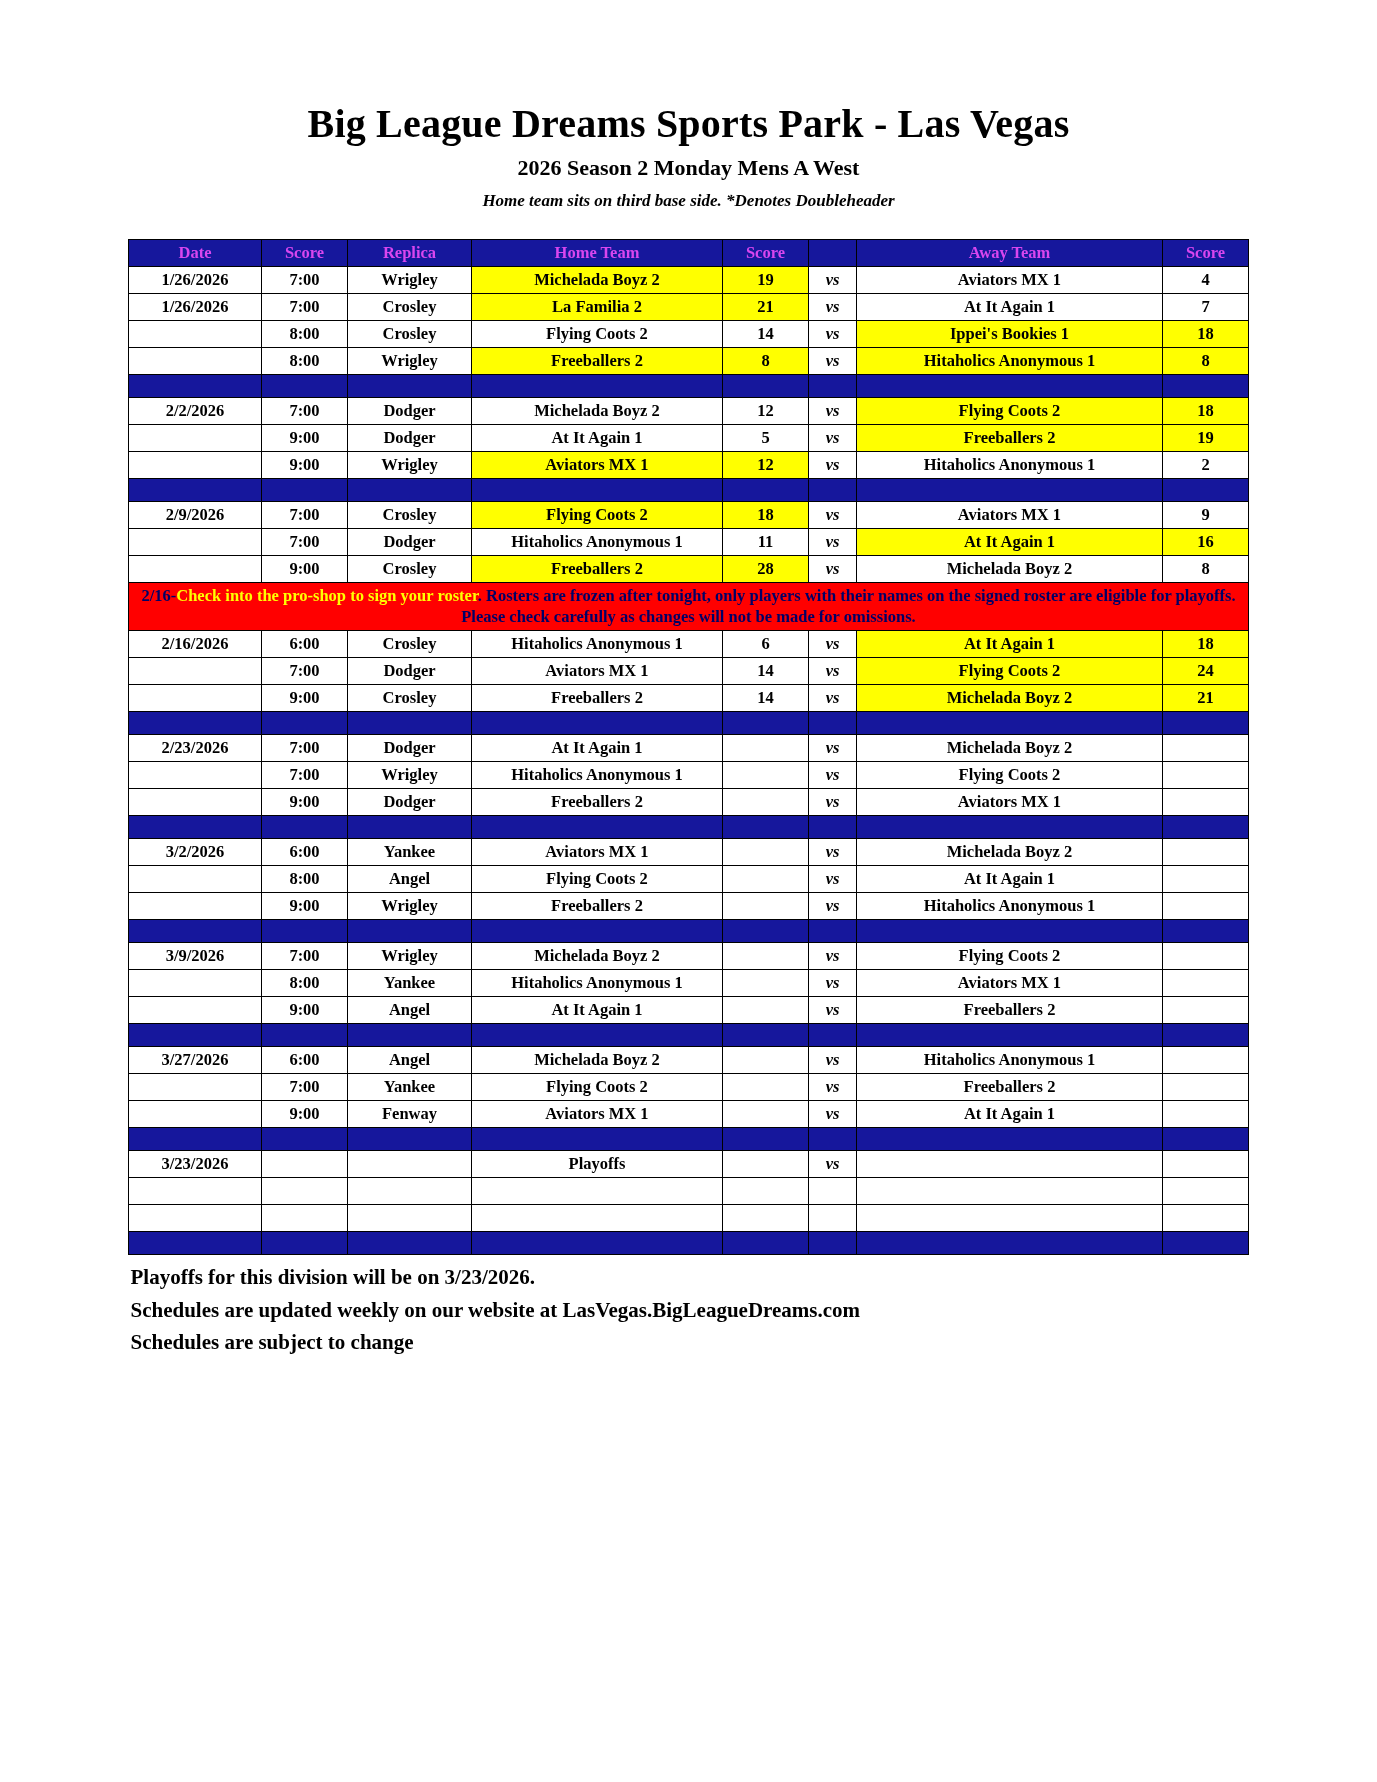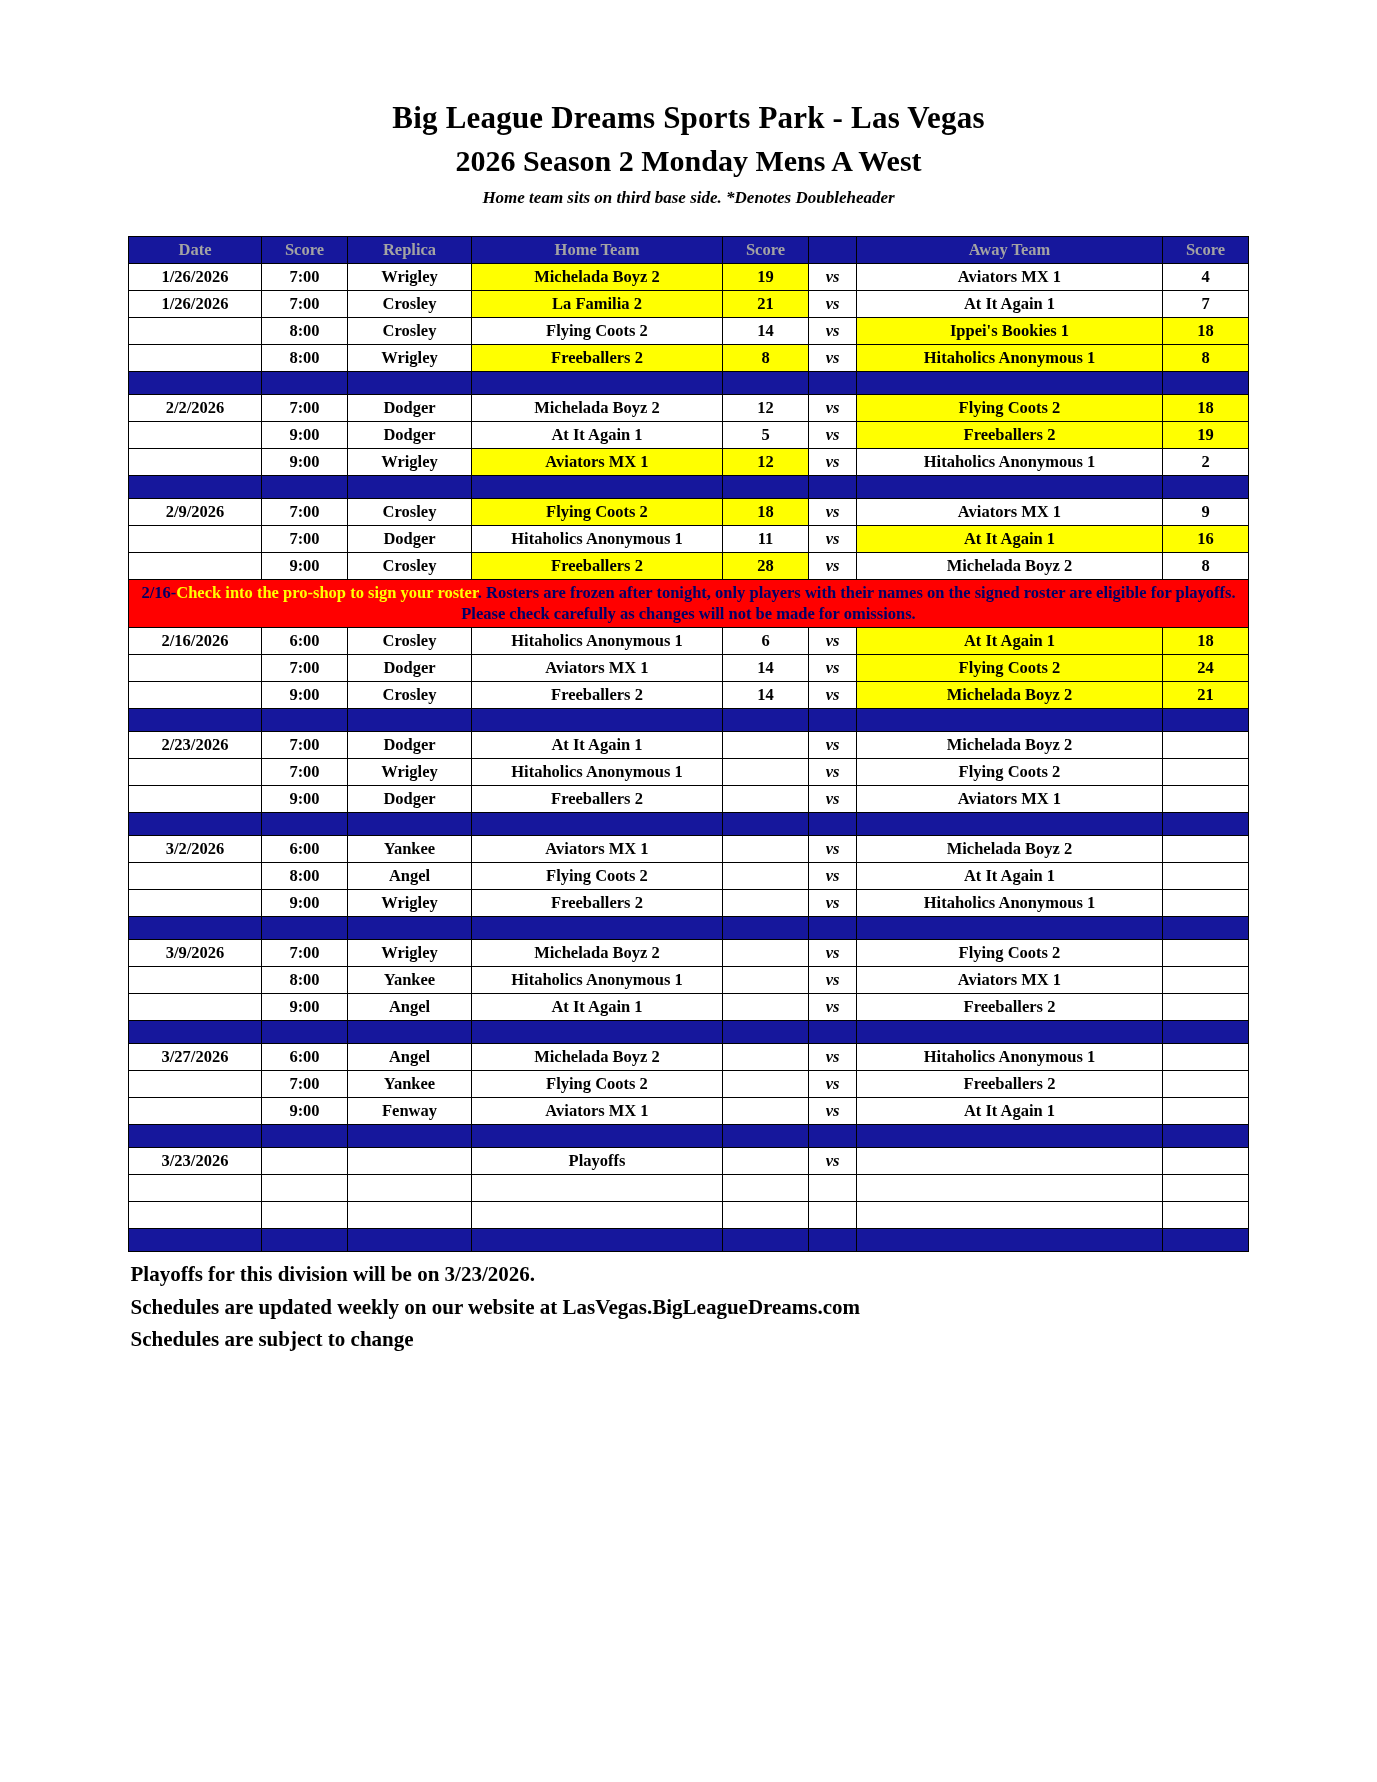--- a/index.html
+++ b/index.html
@@ -13,28 +13,28 @@
     font-family: "Liberation Serif", serif;
     color: #000000;
     position: relative;
   }
   .page {
     padding: 100px 110px 0 110px;
     box-sizing: border-box;
   }
   .title {
     text-align: center;
-    font-size: 31px;
+    font-size: 40px;
     font-weight: bold;
     letter-spacing: 0.2px;
     margin: 0 0 8px 0;
   }
   .subtitle {
     text-align: center;
-    font-size: 30px;
+    font-size: 22px;
     font-weight: bold;
     margin: 0 0 10px 0;
   }
   .note {
     text-align: center;
     font-size: 17px;
     font-style: italic;
     font-weight: bold;
     margin: 0 0 28px 0;
   }
@@ -49,21 +49,21 @@
     font-size: 16.5px;
     font-weight: bold;
     text-align: center;
     height: 26px;
     padding: 0 2px;
     overflow: hidden;
     white-space: nowrap;
   }
   thead th {
     background: #16179c;
-    color: #a3a3a3;
+    color: #d946ef;
     font-size: 17px;
     height: 27px;
   }
   col.c-date { width: 133px; }
   col.c-time { width: 86px; }
   col.c-replica { width: 124px; }
   col.c-home { width: 251px; }
   col.c-score1 { width: 86px; }
   col.c-vs { width: 48px; }
   col.c-away { width: 306px; }

